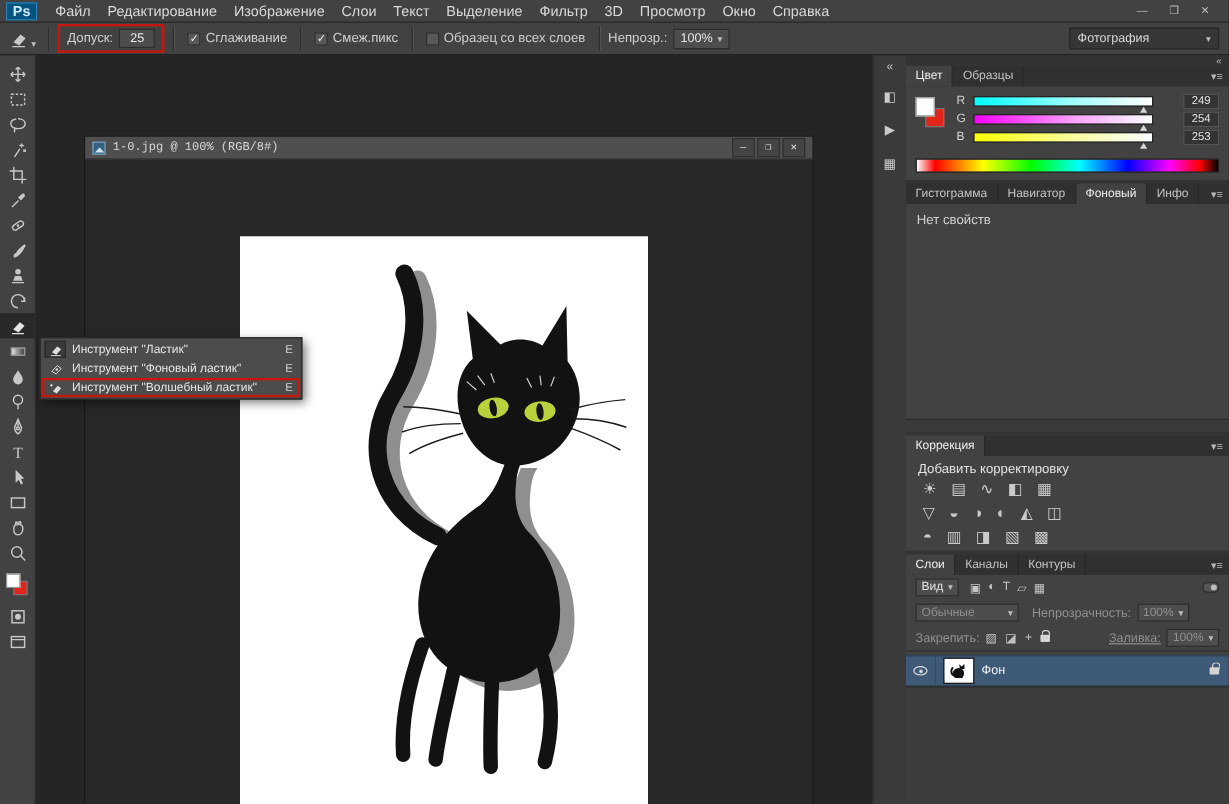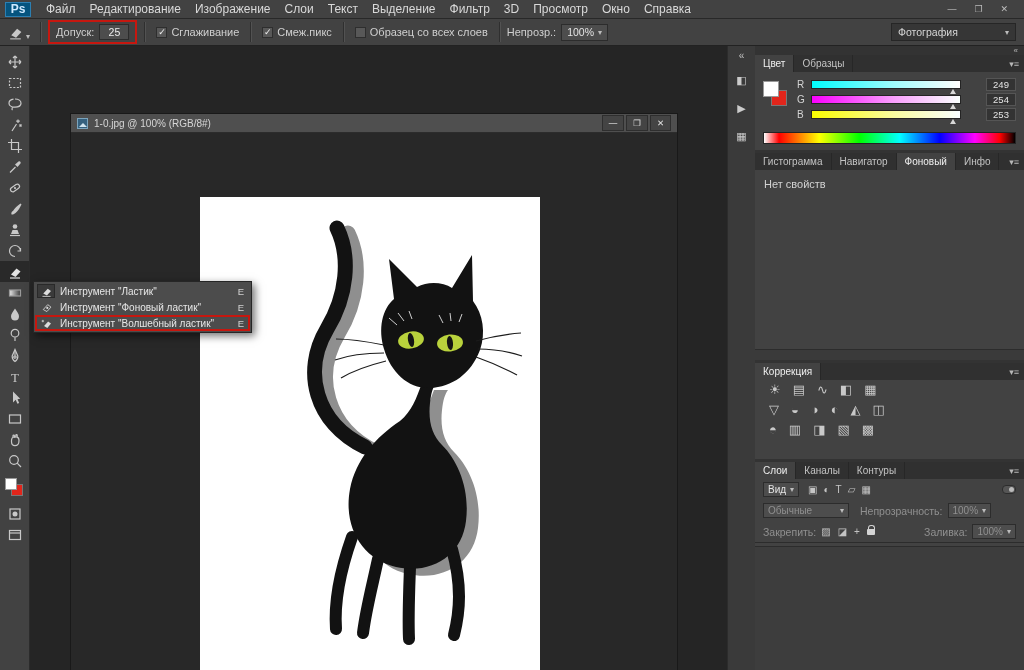--- a/index.html
+++ b/index.html
@@ -45,21 +45,21 @@
   .tool.active { background:#292929; }
   .tb-swatches { position:relative; width:29px; height:28px; margin-top:4px; }
   .tb-sw-b { position:absolute; left:11px; top:9px; width:12px; height:12px; background:#e1251b; border:1px solid #777; }
   .tb-sw-f { position:absolute; left:5px; top:3px; width:12px; height:12px; background:#ffffff; border:1px solid #999; z-index:2; }
 
   
   .canvas-area { position:absolute; left:30px; top:46px; right:297px; bottom:0; background:#252525; }
   .docwin { position:absolute; left:40px; top:67px; width:608px; height:603px; background:#282828;
             border:1px solid #191919; z-index:5; }
   .docwin-title { height:19px; background:#4f4f4f; border-bottom:1px solid #2c2c2c; display:flex;
-                  align-items:center; gap:6px; padding:0 6px; font-size:10px; color:#d6d6d6; }
+                  align-items:center; gap:6px; padding:0 6px; font-size:10px; color:#d6d6d6;font-family:Liberation Mono, monospace; }
   .doc-icon { width:11px; height:11px; background:#35617f; border:1px solid #7ba4bd; position:relative; }
   .doc-icon::after { content:""; position:absolute; left:1px; bottom:1px; border-left:4px solid transparent;
                      border-right:4px solid transparent; border-bottom:4px solid #cfe3ee; }
   .doc-controls { margin-left:auto; display:flex; gap:2px; color:#e3e3e3; font-size:8.5px; }
   .doc-controls span { padding:2px 6px; background:#444; border:1px solid #2e2e2e; }
   .image-frame { position:absolute; left:129px; top:83px; width:340px; height:482px; background:#ffffff; }
   .image-frame svg { display:block; }
 
   
   .flyout { position:absolute; left:33px; top:281px; width:219px; background:#4c4c4c;
@@ -505,20 +505,21 @@
       </div>
       <div class="props-footer"></div>
     </div>
     <div style="height:3px;background:#333;"></div>
 
     <div class="panel panel-adj">
       <div class="ptabs">
         <span class="ptab active">Коррекция</span>
         <span class="pmenu">▾≡</span>
       </div>
+      <div class="adj-sub">Добавить корректировку</div>
       <div class="adj-row">
         <span>☀</span>
         <span>▤</span>
         <span>∿</span>
         <span>◧</span>
         <span>▦</span>
       </div>
       <div class="adj-row">
         <span>▽</span>
         <span>◒</span>
@@ -570,24 +571,39 @@
         </span>
       </div>
       <div class="lp-row dim">
         <span>Закрепить:</span>
         <span class="lock-glyphs">
           <span>▨</span>
           <span>◪</span>
           <span>+</span>
           <span class="padlock" style="margin-right:0;"></span>
         </span>
-        <span style="margin-left:auto;">Заливка:</span>
+        <span style="margin-left:auto;text-decoration:underline;">Заливка:</span>
         <span class="dd small">
           <span>100%</span>
           <span class="ddarrow">▾</span>
         </span>
       </div>
       <div class="layers-divider"></div>
+      <div class="layer-row">
+        <span class="eye-cell">
+          <span class="eye"></span>
+        </span>
+        <span class="layer-thumb">
+          <svg viewBox="0 0 22 18" width="22" height="18">
+            <rect width="22" height="18" fill="#fff"></rect>
+            <path d="M9,16 C6,13.5 6.5,9.5 9.5,8.3 C11.5,7.5 13.5,7.6 14.6,8.6 C17,10 16.8,13.5 15,16 Z" fill="#121212"></path>
+            <path d="M13,8.6 L12.2,4.5 L14.6,6.4 L16.6,4.2 L16.8,8.4" fill="#121212"></path>
+            <path d="M8.6,14 C5.8,14 4.8,10 6.8,7.6" stroke="#121212" stroke-width="1.6" fill="none" stroke-linecap="round"></path>
+          </svg>
+        </span>
+        <span class="layer-name">Фон</span>
+        <span class="padlock"></span>
+      </div>
       <div class="layers-empty"></div>
     </div>
   </div>
 
 </div>
 
 </body></html>

